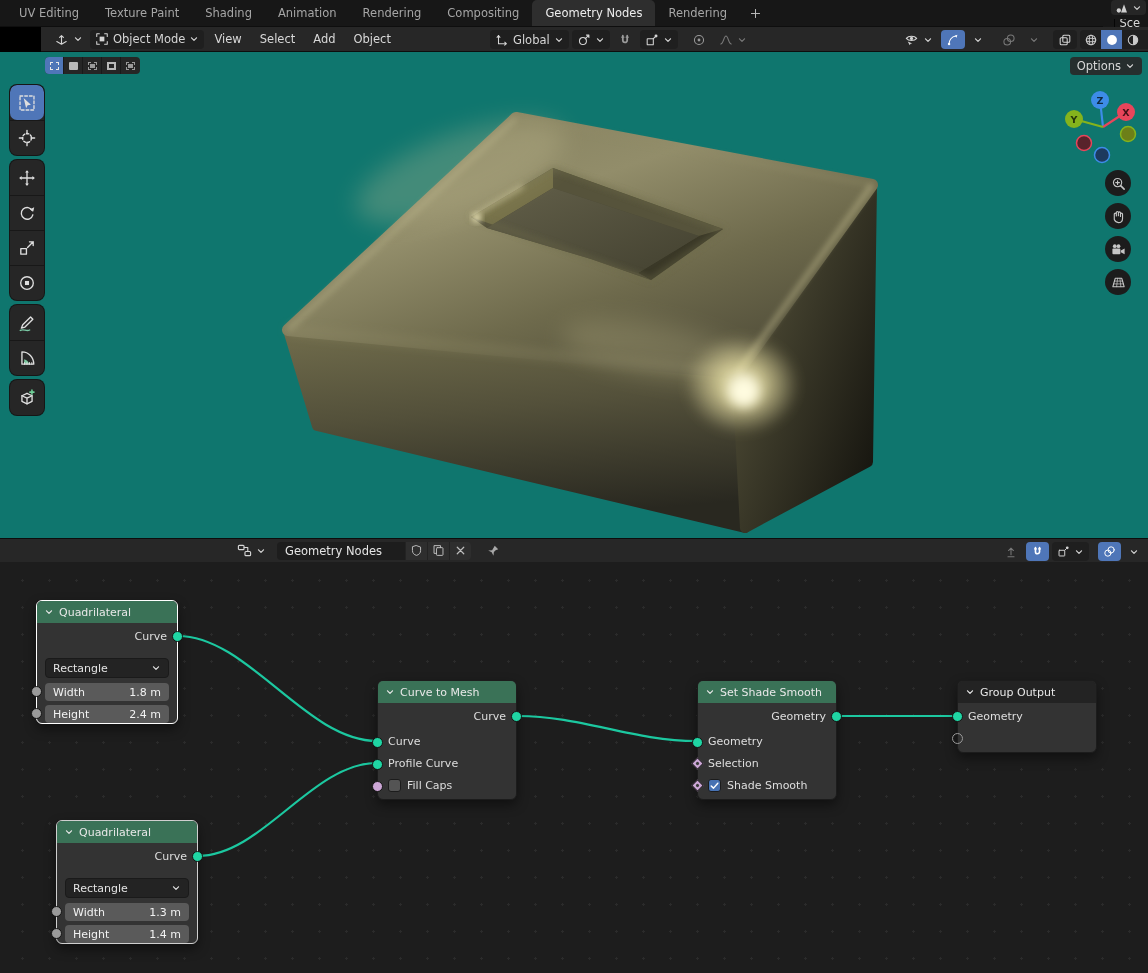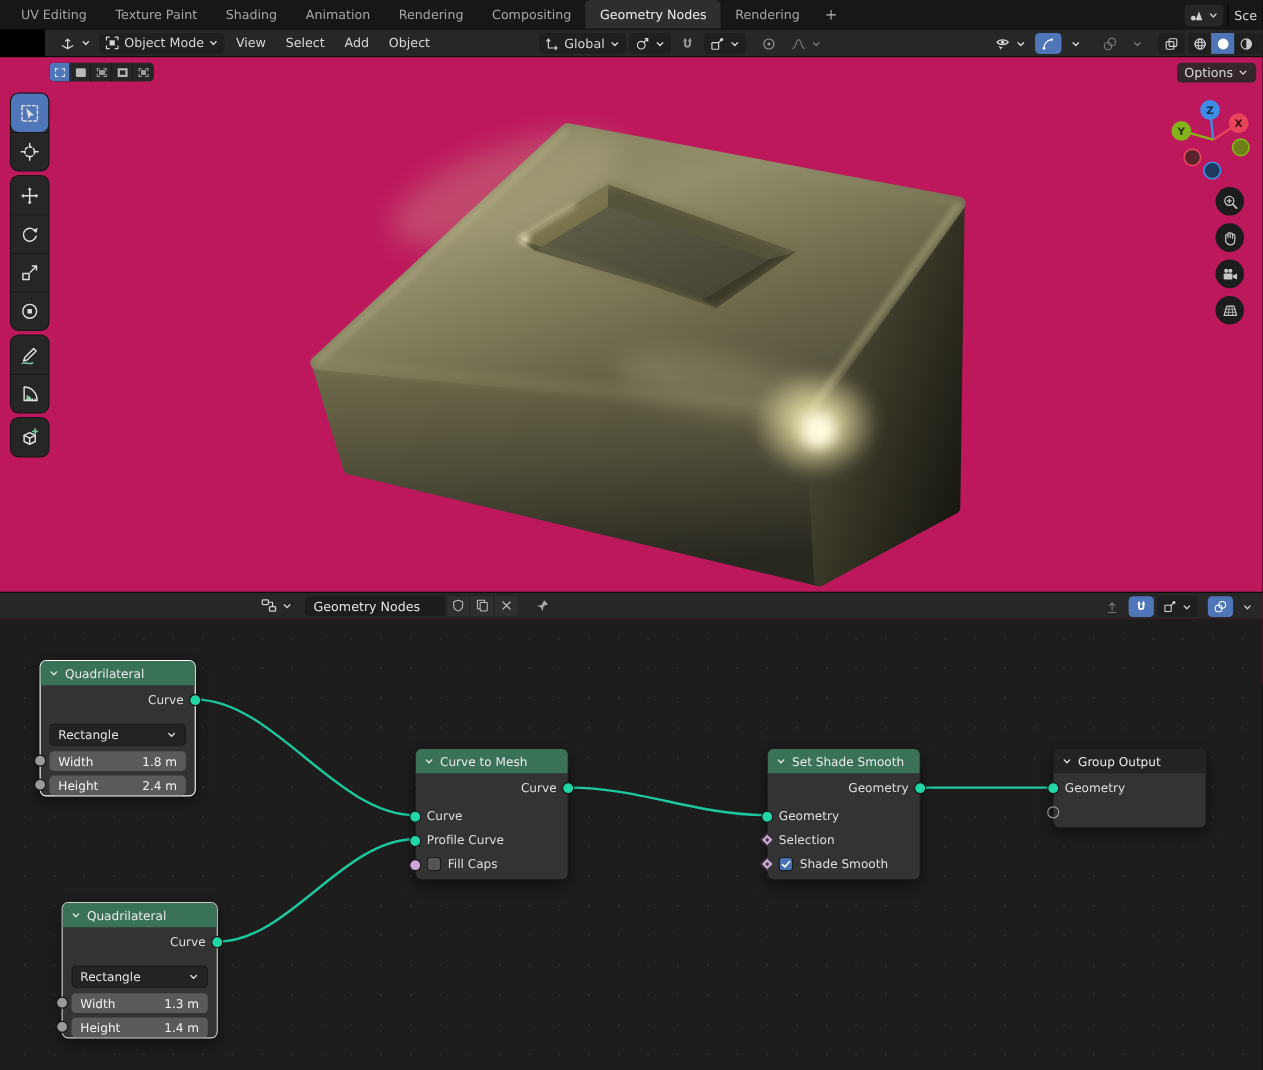--- a/index.html
+++ b/index.html
@@ -5,38 +5,38 @@
   html,body{margin:0;padding:0;background:#000;}
   *{box-sizing:border-box;font-family:"DejaVu Sans","Liberation Sans",sans-serif;}
   .app{position:relative;width:1148px;height:973px;overflow:hidden;background:#000;font-size:11.5px;color:#d5d5d5;padding-left:40px;}
   .ic{stroke:currentColor;fill:none;stroke-width:1.2;stroke-linecap:round;stroke-linejoin:round;display:block;}
   
   .topbar{position:absolute;left:0;top:0;width:1148px;height:27px;background:#171717;display:flex;align-items:stretch;border-bottom:1px solid #0e0e0e;}
   .tabs{display:flex;align-items:stretch;padding-left:6px;}
   .tab{display:flex;align-items:center;padding:0 13px;color:#a6a6a6;cursor:default;}
   .tab.active{background:#2e2e2e;color:#ededed;border-radius:5px 5px 0 0;}
   .tab-plus{display:flex;align-items:center;padding:0 9px;color:#bbb;}
-  .topbar-right{position:absolute;right:0;top:0;height:27px;display:flex;align-items:center;gap:4px;padding:0 2px 0 8px;background:#171717;}
+  .topbar-right{position:absolute;right:0;top:0;height:27px;display:flex;align-items:center;gap:4px;padding:0 2px 0 8px;background:#171717;flex-direction:column;}
   .tb-btn{display:flex;align-items:center;gap:2px;height:20px;padding:0 4px;border-radius:4px;background:#262626;color:#cfcfcf;}
   .tb-scene-label{color:#d8d8d8;padding-left:5px;border-left:1px solid #060606;height:20px;display:flex;align-items:center;width:30px;overflow:hidden;white-space:nowrap;}
   
   .vph{position:absolute;left:0;top:27px;width:1148px;height:25px;background:#272727;display:flex;align-items:center;border-bottom:1px solid #0d0d0d;margin-left:41px;}
   .hbtn{display:flex;align-items:center;gap:4px;height:19px;padding:0 5px;border-radius:4px;color:#d5d5d5;}
   .hbtn.dark{background:#1f1f1f;}
   .hbtn.blue{background:#4f76b8;color:#fff;}
   .hbtn.dim{color:#787878;}
   .menu-item{padding:0 8px;height:19px;display:flex;align-items:center;color:#d8d8d8;}
   .vph-left{display:flex;align-items:center;gap:2px;padding-left:8px;}
   .vph-center{position:absolute;left:449px;top:3px;display:flex;align-items:center;gap:3px;}
   .vph-right{position:absolute;right:4px;top:3px;display:flex;align-items:center;gap:3px;}
   .seg{display:flex;align-items:center;background:#1f1f1f;border-radius:4px;overflow:hidden;height:19px;}
   .seg .sbtn{width:21px;height:19px;display:flex;align-items:center;justify-content:center;color:#c9c9c9;}
   .seg .sbtn.on{background:#4f76b8;color:#fff;}
   
-  .vp{position:absolute;left:0;top:52px;width:1148px;height:570px;background:#be185d;}
+  .vp{position:absolute;left:0;top:52px;width:1148px;height:570px;background:#0f766e;}
   .selmodes{position:absolute;left:45px;top:5px;display:flex;background:#262626;border-radius:4px;overflow:hidden;}
   .sm{width:19px;height:17px;display:flex;align-items:center;justify-content:center;border-right:1px solid #1a1a1a;}
   .sm:last-child{border-right:none;}
   .sm.on{background:#4f76b8;}
   .sm i{display:block;width:9px;height:8px;}
   .sm .dash{border:1px dashed #e8e8e8;}
   .sm .solid{background:#b9b9b9;border-radius:1px;}
   .sm .hole{border:2px solid #b9b9b9;}
   .sm .dashfill{border:1px dashed #9a9a9a;background:#9a9a9a;background-clip:content-box;padding:1px;}
   .options-btn{position:absolute;right:6px;top:5px;height:18px;display:flex;align-items:center;gap:4px;background:rgba(40,40,40,.92);border-radius:4px;padding:0 7px;color:#d8d8d8;}

